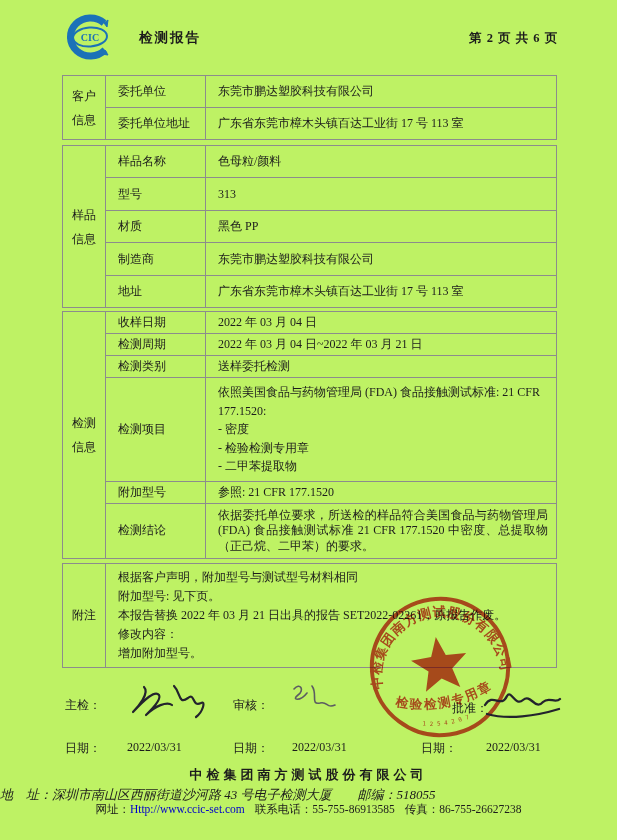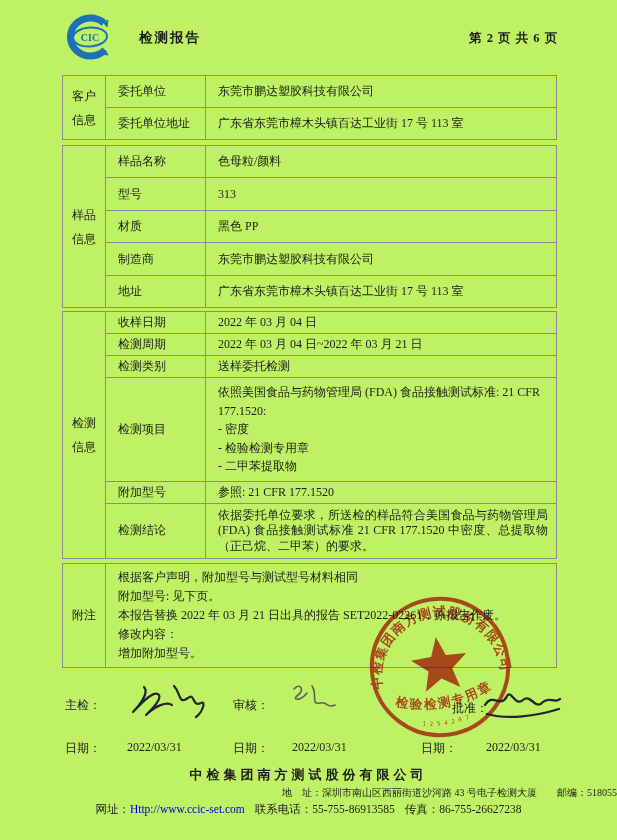--- a/index.html
+++ b/index.html
@@ -38,21 +38,21 @@
   .date-text { font-size:12px; }
   .sig-svg path { fill:none; stroke-linecap:round; stroke-linejoin:round; }
 
   
   .stamp { position:absolute; left:367px; top:590px; width:146px; height:154px;
            mix-blend-mode:multiply; opacity:.9; transform:rotate(-8deg); z-index:5; }
 
   
   .footer-company { position:absolute; top:766px; left:0; width:100%; text-align:center;
                     font-size:13px; font-weight:bold; letter-spacing:4px; }
-  .footer-line2 { position:absolute; top:786px; left:0; width:100%; text-align:right; font-size:10px; }
+  .footer-line2 { position:absolute; top:786px; left:0; width:100%; text-align:left; font-size:13px;font-style:italic; }
   .footer-line3 { position:absolute; top:802px; left:0; width:100%; text-align:center; font-size:11.5px; }
   .weblink { color:#0000cc; cursor:pointer; }
   .fgap { display:inline-block; width:10px; }
 </style>
 </head>
 <body>
 
 <div class="page">
 
   <svg class="logo" viewBox="0 0 60 48">

